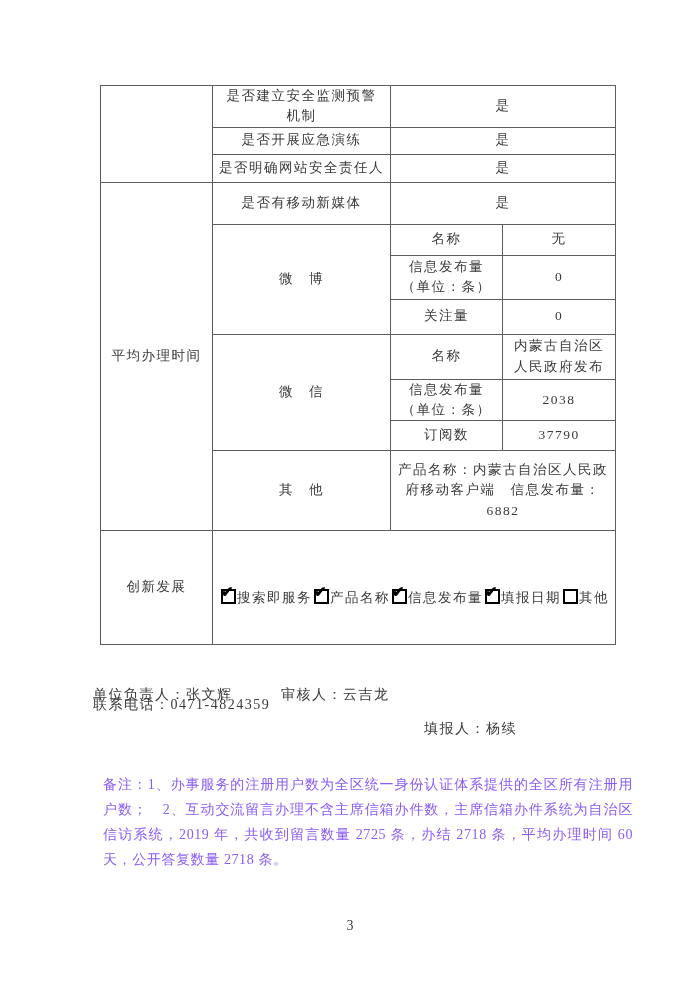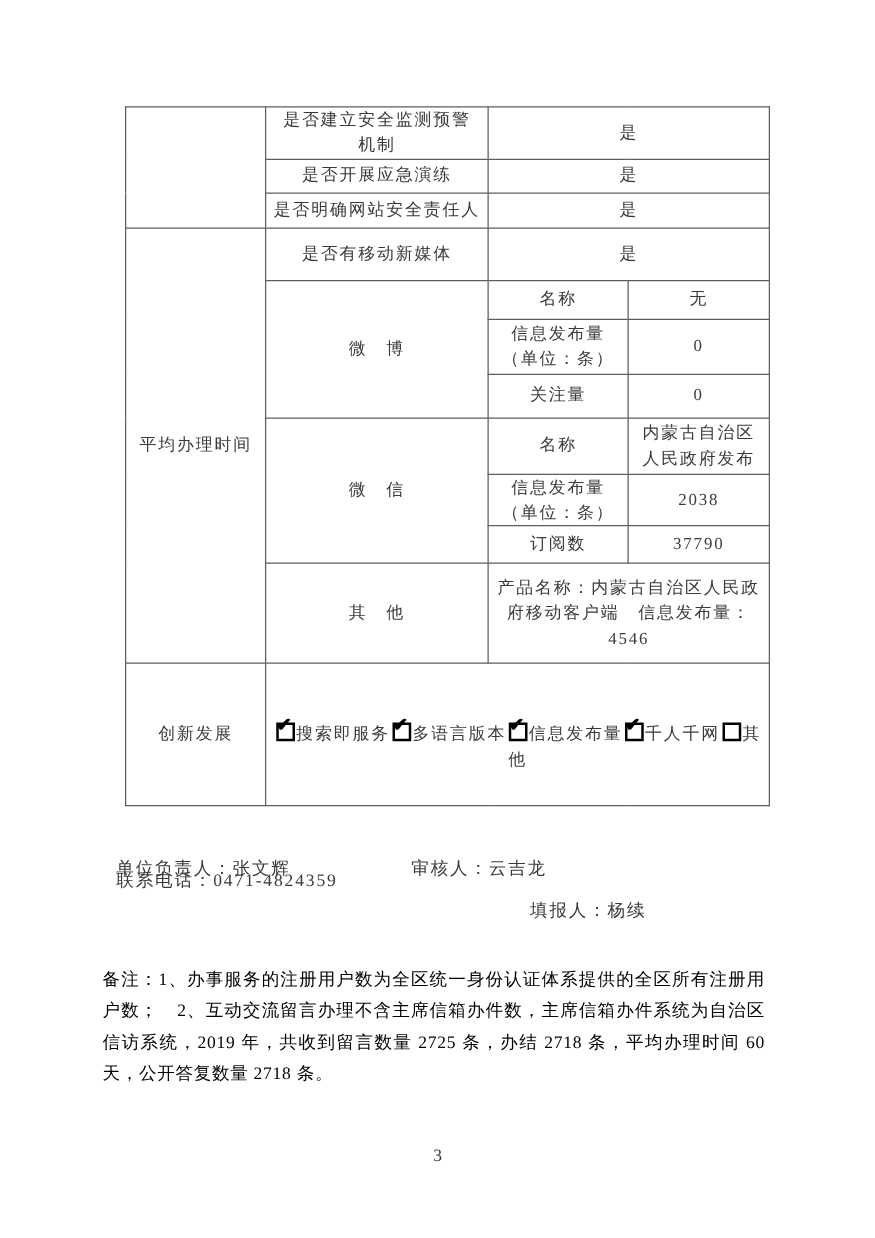--- a/index.html
+++ b/index.html
@@ -60,26 +60,26 @@
     left:-2px;top:-6px;
     font-size:15px;
     font-weight:bold;
     color:#000;
     line-height:1;
     letter-spacing:0;
   }
   .abs{position:absolute;font-size:14px;letter-spacing:1.5px;color:#3a3a3a;white-space:nowrap;}
   .notes{
     position:absolute;
-    left:82px;top:772px;
+    left:103px;top:772px;
     width:530px;
     font-size:14px;
     letter-spacing:0.6px;
     line-height:25px;
-    color:#000000;
+    color:#8b5cf6;
     text-align:justify;
   }
   .pagenum{
     position:absolute;
     left:0;top:918px;
     width:700px;
     text-align:center;
     font-size:14px;
     color:#3a3a3a;
   }
@@ -147,34 +147,34 @@
     </tr>
     <tr class="r10">
       <td>订阅数</td>
       <td>37790</td>
     </tr>
 
     <tr class="r11">
       <td>其　他</td>
       <td colspan="2">产品名称：内蒙古自治区人民政
 府移动客户端　信息发布量：
-4546</td>
+6882</td>
     </tr>
 
     <tr class="r12">
       <td>创新发展</td>
       <td colspan="3" class="innov">
-        <span><span class="cb on"></span><span>搜索即服务</span></span><span><span class="cb on"></span><span>多语言版本</span></span><span><span class="cb on"></span><span>信息发布量</span></span><span><span class="cb on"></span><span>千人千网</span></span><span><span class="cb"></span><span>其他</span></span>
+        <span><span class="cb on"></span><span>搜索即服务</span></span><span><span class="cb on"></span><span>产品名称</span></span><span><span class="cb on"></span><span>信息发布量</span></span><span><span class="cb on"></span><span>填报日期</span></span><span><span class="cb"></span><span>其他</span></span>
       </td>
     </tr>
   </tbody>
     </table>
 
   <div class="abs" style="left:93px;top:686px;">单位负责人：张文辉</div>
-  <div class="abs" style="left:281px;top:686px;margin-left:48px;">审核人：云吉龙</div>
+  <div class="abs" style="left:281px;top:686px;">审核人：云吉龙</div>
   <div class="abs" style="left:424px;top:720px;">填报人：杨续</div>
 
   <div class="abs" style="left:93px;top:696px;">联系电话：0471-4824359</div>
 
   <div class="notes">备注：1、办事服务的注册用户数为全区统一身份认证体系提供的全区所有注册用户数；　2、互动交流留言办理不含主席信箱办件数，主席信箱办件系统为自治区信访系统，2019 年，共收到留言数量 2725 条，办结 2718 条，平均办理时间 60 天，公开答复数量 2718 条。</div>
 
   <div class="pagenum">3</div>
 
 </div>
 

